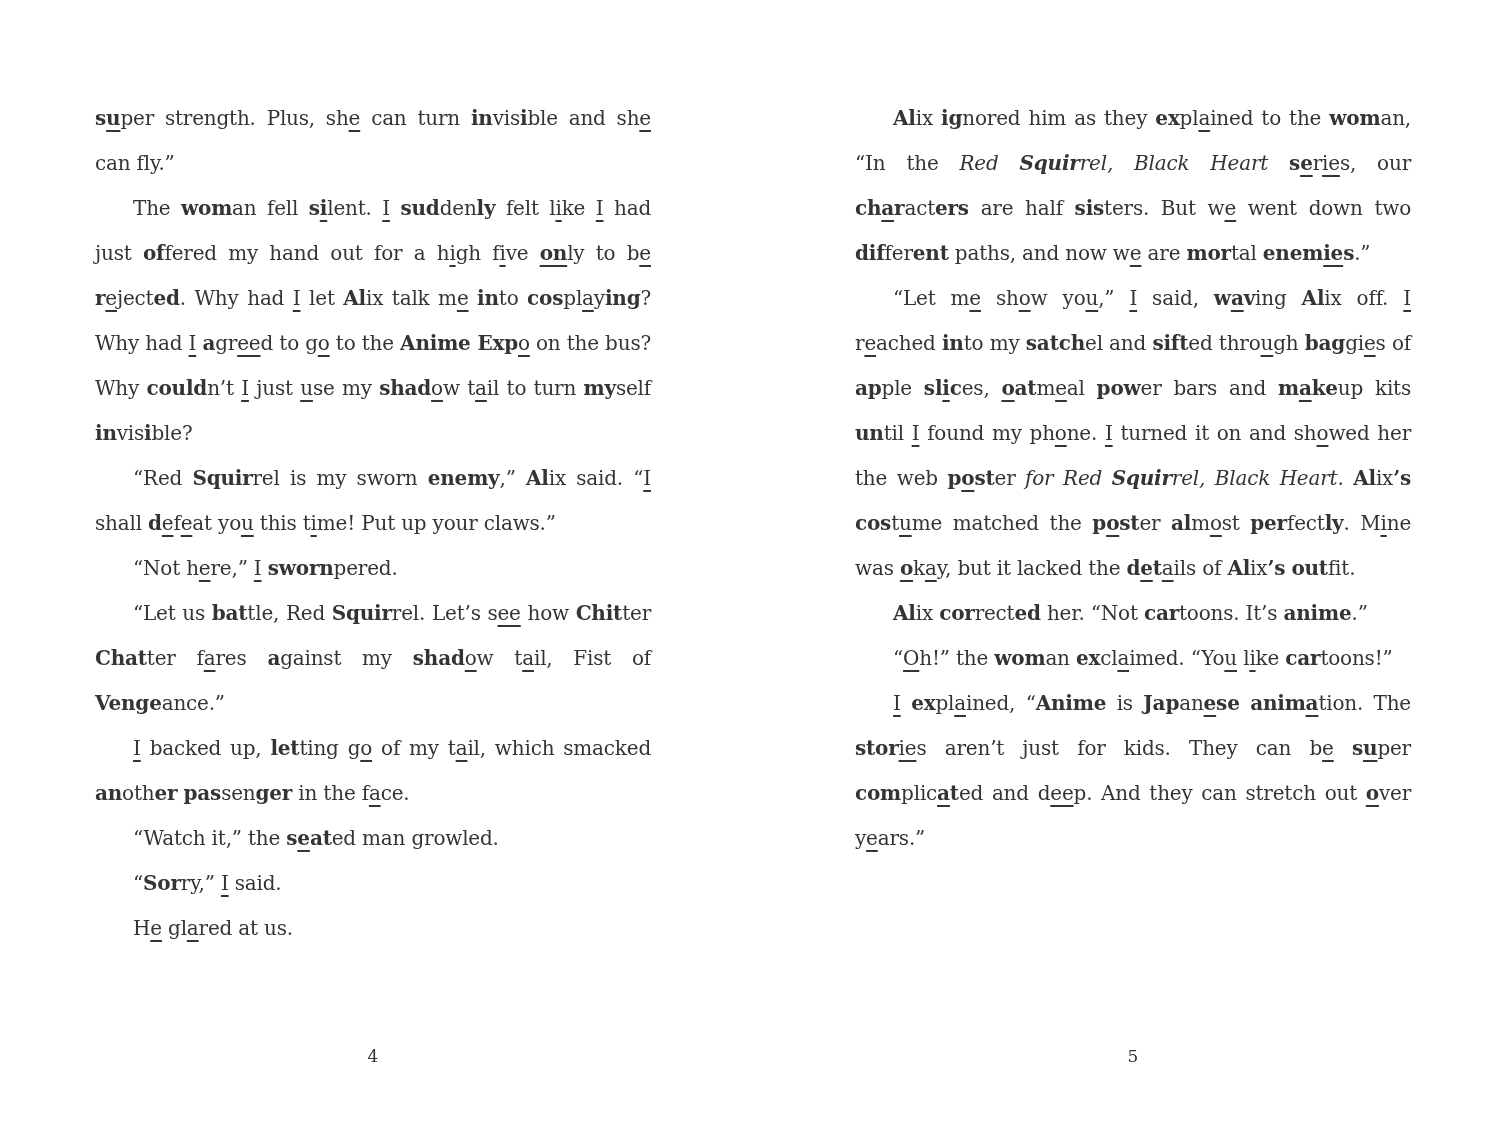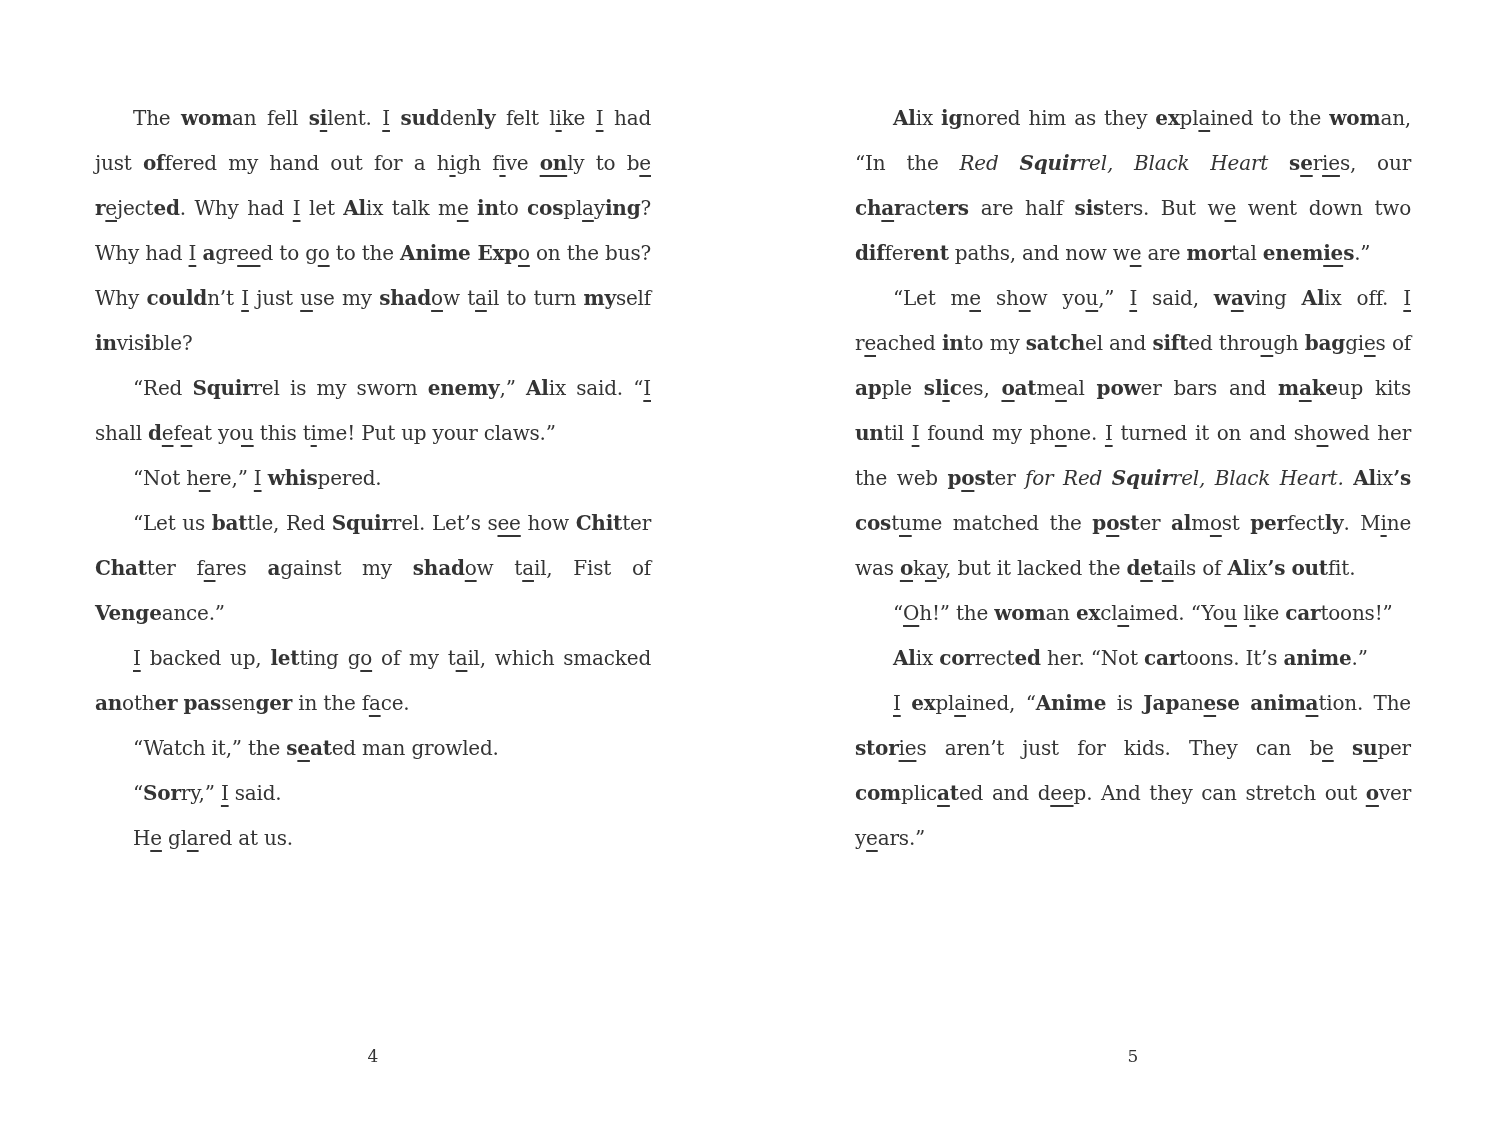--- a/index.html
+++ b/index.html
@@ -53,35 +53,36 @@
   }
   .page.left  .page-number { left: 95px; }
   .page.right .page-number { left: 105px; }
 </style>
 </head>
 <body style="--text-color: #343434; background: rgb(255, 255, 255);">
 
 <div class="spread">
   <section class="page left">
     <div class="page-text">
+        <p class="para"><span class="b">s</span><span class="b u">u</span><span>per strength. Plus, sh</span><span class="u">e</span><span> can turn </span><span class="b">in</span><span>vis</span><span class="b">i</span><span>ble and sh</span><span class="u">e</span><span> can fly.”</span></p>
         <p class="para indent"><span>The </span><span class="b">wom</span><span>an fell </span><span class="b">s</span><span class="b u">i</span><span>lent. </span><span class="u">I</span><span> </span><span class="b">sud</span><span>den</span><span class="b">ly</span><span> felt l</span><span class="u">i</span><span>ke </span><span class="u">I</span><span> had just </span><span class="b">of</span><span>fered my hand out for a h</span><span class="u">i</span><span>gh f</span><span class="u">i</span><span>ve </span><span class="b u">on</span><span>ly to b</span><span class="u">e</span><span> </span><span class="b">r</span><span class="u">e</span><span>ject</span><span class="b">ed</span><span>. Why had </span><span class="u">I</span><span> let </span><span class="b">Al</span><span>ix talk m</span><span class="u">e</span><span> </span><span class="b">in</span><span>to </span><span class="b">cos</span><span>pl</span><span class="u">a</span><span>y</span><span class="b">ing</span><span>? Why had </span><span class="u">I</span><span> </span><span class="b">a</span><span>gr</span><span class="u">ee</span><span>d to g</span><span class="u">o</span><span> to the </span><span class="b">Anime Exp</span><span class="u">o</span><span> on the bus? Why </span><span class="b">could</span><span>n’t </span><span class="u">I</span><span> just </span><span class="u">u</span><span>se my </span><span class="b">shad</span><span class="u">o</span><span>w t</span><span class="u">a</span><span>il to turn </span><span class="b">my</span><span>self </span><span class="b">in</span><span>vis</span><span class="b">i</span><span>ble?</span></p>
         <p class="para indent"><span>“Red </span><span class="b">Squir</span><span>rel is my sworn </span><span class="b">enemy</span><span>,” </span><span class="b">Al</span><span>ix said. “</span><span class="u">I</span><span> shall </span><span class="b">d</span><span class="u">e</span><span>f</span><span class="u">e</span><span>at yo</span><span class="u">u</span><span> this t</span><span class="u">i</span><span>me! Put up your claws.”</span></p>
-        <p class="para indent"><span>“Not h</span><span class="u">e</span><span>re,” </span><span class="u">I</span><span> </span><span class="b">whis</span><span>pered.</span></p>
+        <p class="para indent"><span>“Not h</span><span class="u">e</span><span>re,” </span><span class="u">I</span><span> </span><span class="b">sworn</span><span>pered.</span></p>
         <p class="para indent"><span>“Let us </span><span class="b">bat</span><span>tle, Red </span><span class="b">Squir</span><span>rel. Let’s s</span><span class="u">ee</span><span> how </span><span class="b">Chit</span><span>ter </span><span class="b">Chat</span><span>ter f</span><span class="u">a</span><span>res </span><span class="b">a</span><span>gainst my </span><span class="b">shad</span><span class="u">o</span><span>w t</span><span class="u">a</span><span>il, Fist of </span><span class="b">Venge</span><span>ance.”</span></p>
         <p class="para indent"><span class="u">I</span><span> backed up, </span><span class="b">let</span><span>ting g</span><span class="u">o</span><span> of my t</span><span class="u">a</span><span>il, which smacked </span><span class="b">an</span><span>oth</span><span class="b">er</span><span> </span><span class="b">pas</span><span>sen</span><span class="b">ger</span><span> in the f</span><span class="u">a</span><span>ce.</span></p>
         <p class="para indent"><span>“Watch it,” the </span><span class="b">s</span><span class="b u">e</span><span class="b">at</span><span>ed man growled.</span></p>
         <p class="para indent"><span>“</span><span class="b">Sor</span><span>ry,” </span><span class="u">I</span><span> said.</span></p>
         <p class="para indent"><span>H</span><span class="u">e</span><span> gl</span><span class="u">a</span><span>red at us.</span></p>
       </div>
     <div class="page-number">4</div>
   </section>
 
   <section class="page right">
     <div class="page-text">
         <p class="para indent"><span class="b">Al</span><span>ix </span><span class="b">ig</span><span>nored him as they </span><span class="b">ex</span><span>pl</span><span class="u">a</span><span>ined to the </span><span class="b">wom</span><span>an, “In the </span><span class="i">Red </span><span class="b i">Squir</span><span class="i">rel, Black Heart</span><span> </span><span class="b">s</span><span class="b u">e</span><span>r</span><span class="u">ie</span><span>s, our </span><span class="b">ch</span><span class="b u">a</span><span class="b">r</span><span>act</span><span class="b">ers</span><span> are half </span><span class="b">sis</span><span>ters. But w</span><span class="u">e</span><span> went down two </span><span class="b">dif</span><span>fer</span><span class="b">ent</span><span> paths, and now w</span><span class="u">e</span><span> are </span><span class="b">mor</span><span>tal </span><span class="b">enem</span><span class="b u">ie</span><span class="b">s</span><span>.”</span></p>
         <p class="para indent"><span>“Let m</span><span class="u">e</span><span> sh</span><span class="u">o</span><span>w yo</span><span class="u">u</span><span>,” </span><span class="u">I</span><span> said, </span><span class="b">w</span><span class="b u">a</span><span class="b">v</span><span>ing </span><span class="b">Al</span><span>ix off. </span><span class="u">I</span><span> r</span><span class="u">e</span><span>ached </span><span class="b">in</span><span>to my </span><span class="b">satch</span><span>el and </span><span class="b">sift</span><span>ed thro</span><span class="u">u</span><span>gh </span><span class="b">bag</span><span>gi</span><span class="u">e</span><span>s of </span><span class="b">ap</span><span>ple </span><span class="b">sl</span><span class="b u">i</span><span class="b">c</span><span>es, </span><span class="b u">o</span><span class="b">at</span><span>m</span><span class="u">e</span><span>al </span><span class="b">pow</span><span>er bars and </span><span class="b">m</span><span class="b u">a</span><span class="b">ke</span><span>up kits </span><span class="b">un</span><span>til </span><span class="u">I</span><span> found my ph</span><span class="u">o</span><span>ne. </span><span class="u">I</span><span> turned it on and sh</span><span class="u">o</span><span>wed her the web </span><span class="b">p</span><span class="b u">o</span><span class="b">st</span><span>er </span><span class="i">for Red </span><span class="b i">Squir</span><span class="i">rel, Black Heart.</span><span> </span><span class="b">Al</span><span>ix</span><span class="b">’s</span><span> </span><span class="b">cos</span><span>t</span><span class="u">u</span><span>me matched the </span><span class="b">p</span><span class="b u">o</span><span class="b">st</span><span>er </span><span class="b">al</span><span>m</span><span class="u">o</span><span>st </span><span class="b">per</span><span>fect</span><span class="b">ly</span><span>. M</span><span class="u">i</span><span>ne was </span><span class="b u">o</span><span>k</span><span class="u">a</span><span>y, but it lacked the </span><span class="b">d</span><span class="b u">e</span><span class="b">t</span><span class="u">a</span><span>ils of </span><span class="b">Al</span><span>ix</span><span class="b">’s</span><span> </span><span class="b">out</span><span>fit.</span></p>
+        <p class="para indent"><span class="b">Al</span><span>ix </span><span class="b">cor</span><span>rect</span><span class="b">ed</span><span> her. “Not </span><span class="b">car</span><span>toons. It’s </span><span class="b">anime</span><span>.”</span></p>
         <p class="para indent"><span>“</span><span class="u">O</span><span>h!” the </span><span class="b">wom</span><span>an </span><span class="b">ex</span><span>cl</span><span class="u">a</span><span>imed. “Yo</span><span class="u">u</span><span> l</span><span class="u">i</span><span>ke </span><span class="b">car</span><span>toons!”</span></p>
-        <p class="para indent"><span class="b">Al</span><span>ix </span><span class="b">cor</span><span>rect</span><span class="b">ed</span><span> her. “Not </span><span class="b">car</span><span>toons. It’s </span><span class="b">anime</span><span>.”</span></p>
         <p class="para indent"><span class="u">I</span><span> </span><span class="b">ex</span><span>pl</span><span class="u">a</span><span>ined, “</span><span class="b">Anime</span><span> is </span><span class="b">Jap</span><span>an</span><span class="b u">e</span><span class="b">se</span><span> </span><span class="b">anim</span><span class="b u">a</span><span>tion. The </span><span class="b">stor</span><span class="u">ie</span><span>s aren’t just for kids. They can b</span><span class="u">e</span><span> </span><span class="b">s</span><span class="b u">u</span><span>per </span><span class="b">com</span><span>plic</span><span class="b u">a</span><span class="b">t</span><span>ed and d</span><span class="u">ee</span><span>p. And they can stretch out </span><span class="b u">o</span><span>ver y</span><span class="u">e</span><span>ars.”</span></p>
       </div>
     <div class="page-number">5</div>
   </section>
 </div>
 
 </body></html>

